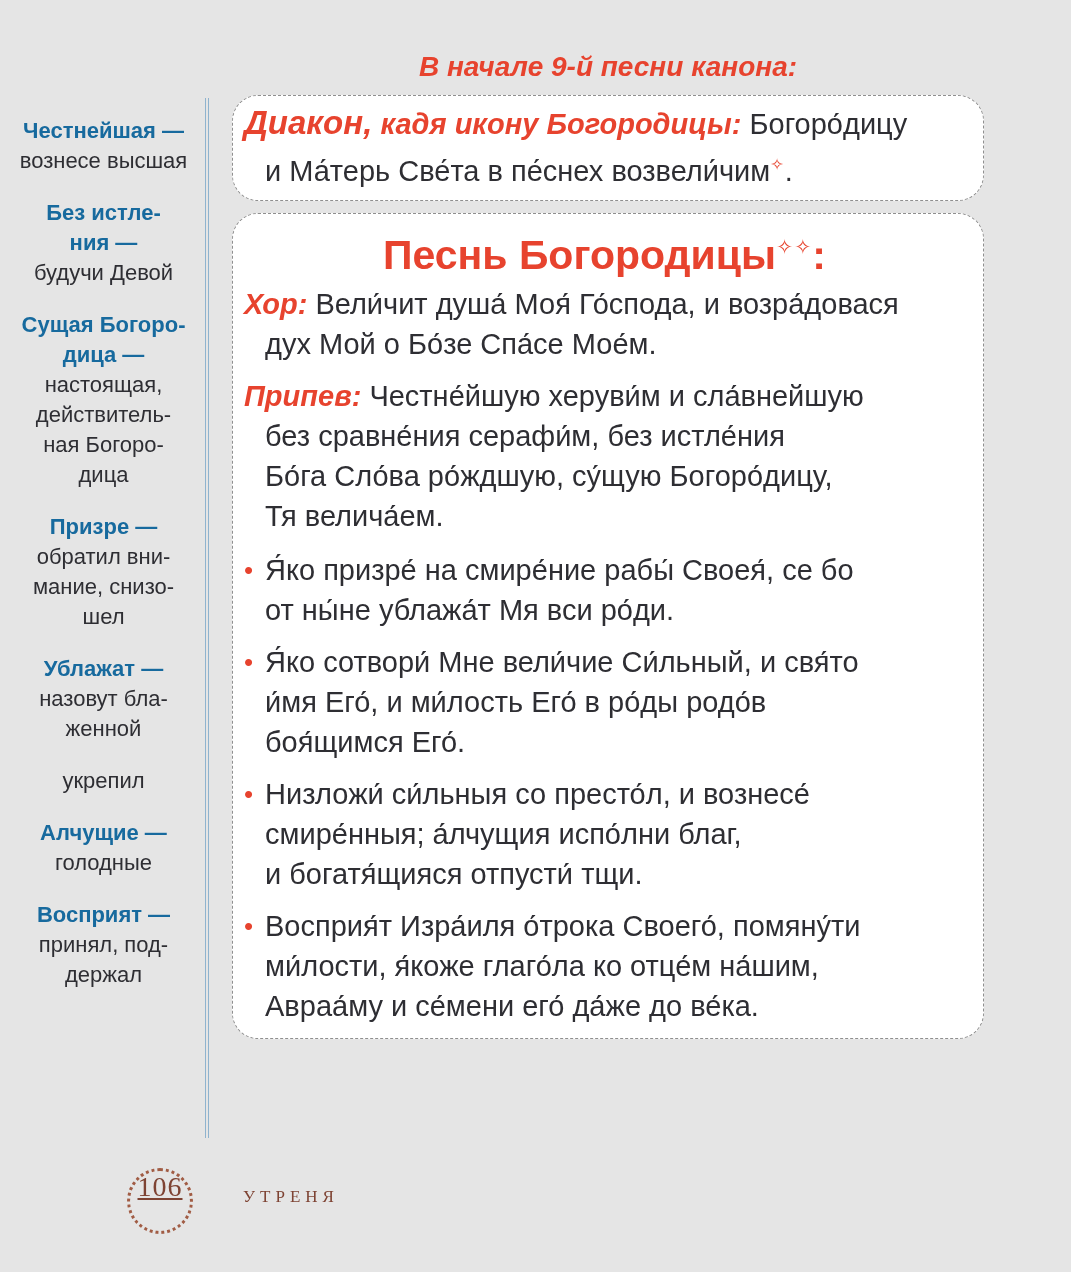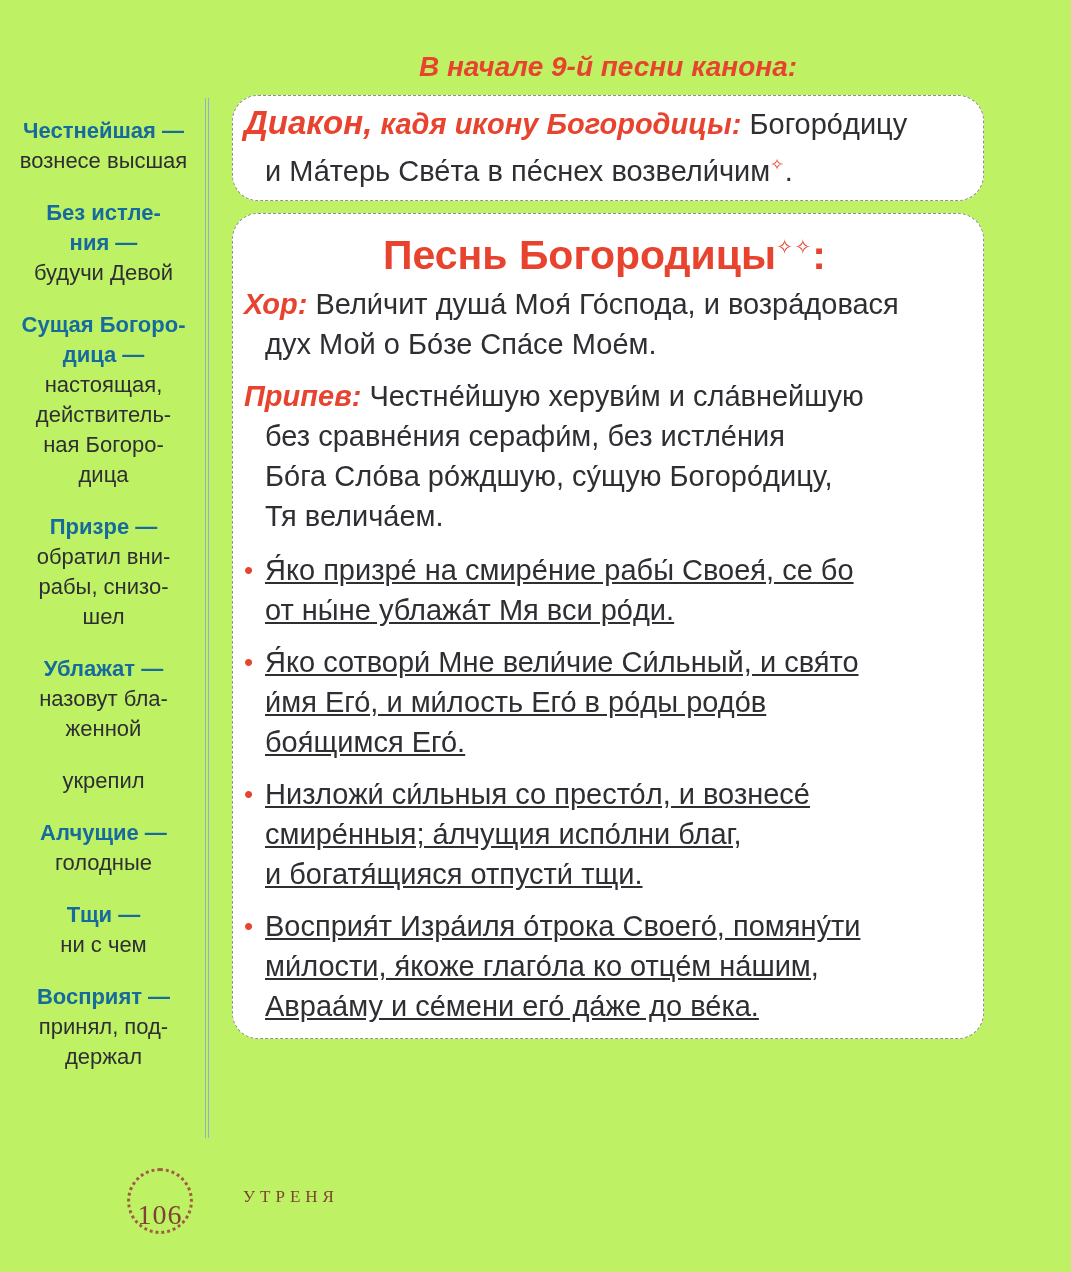--- a/index.html
+++ b/index.html
@@ -6,21 +6,21 @@
     --red:#e7432e;
     --blue:#176a9e;
     --ink:#2e2e33;
     --maroon:#7e4333;
     --divider:#8fb3ce;
     --dash:#8f8f8f;
   }
   *{margin:0;padding:0;box-sizing:border-box;}
   html,body{background:#ffffff;}
   body{font-family:"Liberation Sans",sans-serif;color:var(--ink);}
-  .page{position:relative;width:1071px;height:1272px;background:#bef264;overflow:hidden;}
+  .page{position:relative;width:1071px;height:1272px;background:#e5e5e5;overflow:hidden;}
 
   
   .header-note{
     position:absolute;left:232px;top:50px;width:752px;
     text-align:center;color:var(--red);
     font-style:italic;font-weight:700;font-size:28px;line-height:34px;
   }
 
   
   .sidebar{position:absolute;left:12px;top:116px;width:183px;text-align:center;}
@@ -62,35 +62,35 @@
   .song-title{
     text-align:center;color:var(--red);font-weight:600;
     font-size:41px;line-height:46px;margin:0 0 6px;text-indent:0;
   }
   .song-title .sup-mark{font-size:0.5em;}
 
   .verse-list{list-style:none;margin:14px 0 0;padding:0 0 0 21px;}
   .verse-list li{
     position:relative;font-size:29px;line-height:40px;margin-bottom:12px;
     white-space:pre-line;
-    text-decoration:underline;
   }
   .verse-list li:last-child{margin-bottom:0;}
   .verse-list li::before{
     content:"\2022";color:var(--red);position:absolute;left:-21px;top:0;
     font-size:26px;
   }
 
   
   .page-badge{
     position:absolute;left:127px;top:1168px;width:66px;height:66px;
     border:3px dotted #a15c44;border-radius:50%;
-    display:flex;align-items:flex-end;justify-content:center;
+    display:flex;align-items:flex-start;justify-content:center;
     color:var(--maroon);font-size:28px;letter-spacing:1px;
     font-family:"Liberation Serif",serif;
+    text-decoration:underline;
   }
   .section-name{
     position:absolute;left:243px;top:1187px;
     color:var(--maroon);font-size:17px;letter-spacing:5px;
     font-family:"Liberation Serif",serif;
   }
 </style>
 </head>
 <body>
 
@@ -112,38 +112,34 @@
         <div class="gloss-term">Сущая Богоро-
 дица —</div>
         <div class="gloss-def">настоящая,
 действитель-
 ная Богоро-
 дица</div>
       </div>
     <div class="gloss-item">
         <div class="gloss-term">Призре —</div>
         <div class="gloss-def">обратил вни-
-рабы, снизо-
+мание, снизо-
 шел</div>
       </div>
     <div class="gloss-item">
         <div class="gloss-term">Ублажат —</div>
         <div class="gloss-def">назовут бла-
 женной</div>
       </div>
     <div class="gloss-item">
         <div class="gloss-def">укрепил</div>
       </div>
     <div class="gloss-item">
         <div class="gloss-term">Алчущие —</div>
         <div class="gloss-def">голодные</div>
-      </div>
-    <div class="gloss-item">
-        <div class="gloss-term">Тщи —</div>
-        <div class="gloss-def">ни с чем</div>
       </div>
     <div class="gloss-item">
         <div class="gloss-term">Восприят —</div>
         <div class="gloss-def">принял, под-
 держал</div>
       </div>
   </aside>
 
   <div class="divider"></div>
 

